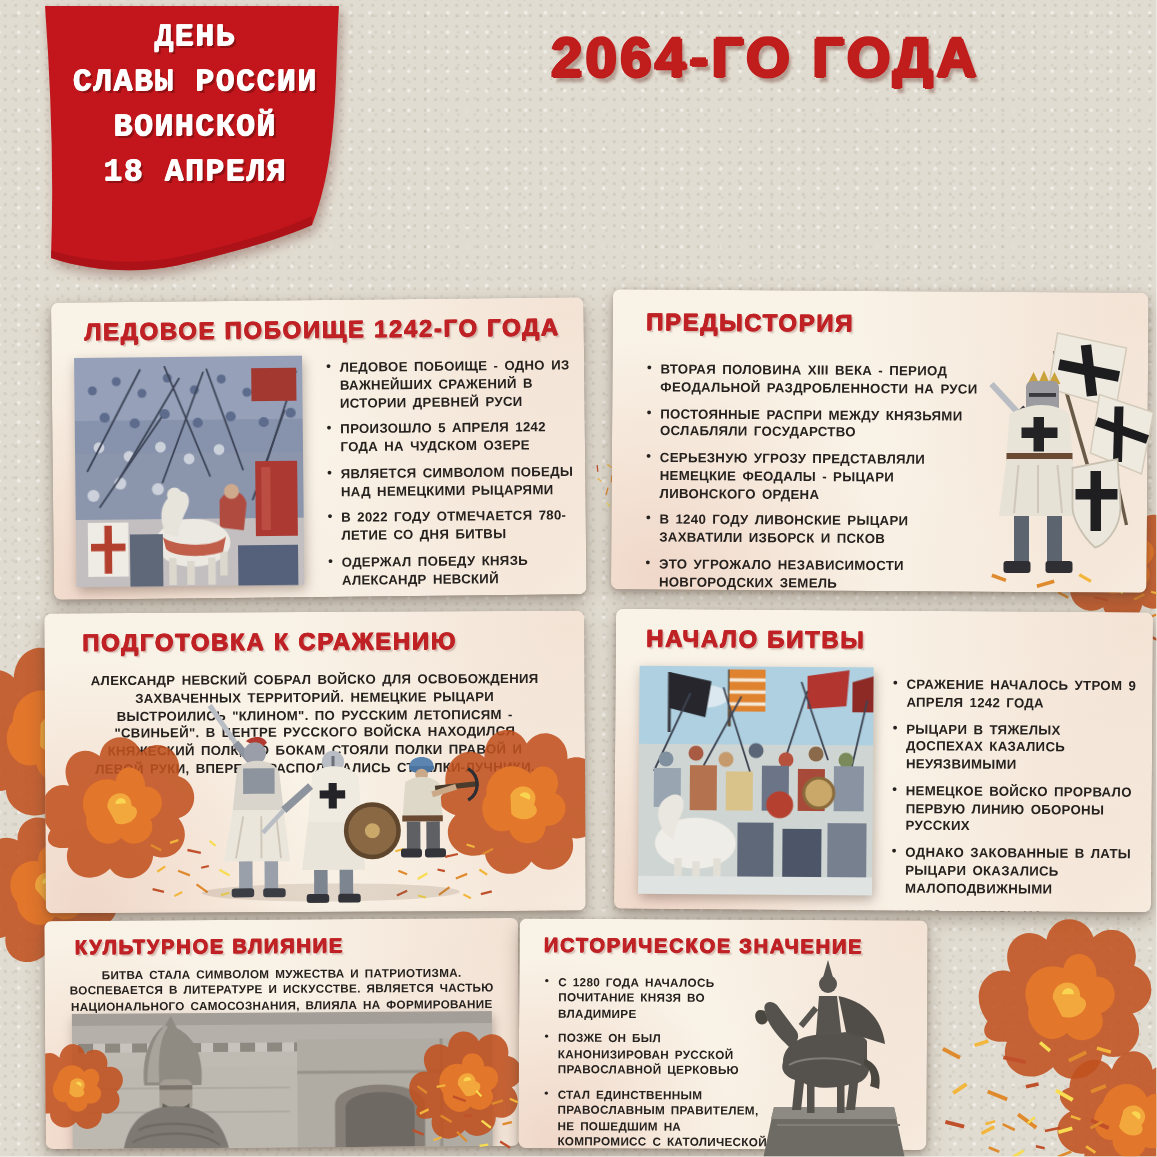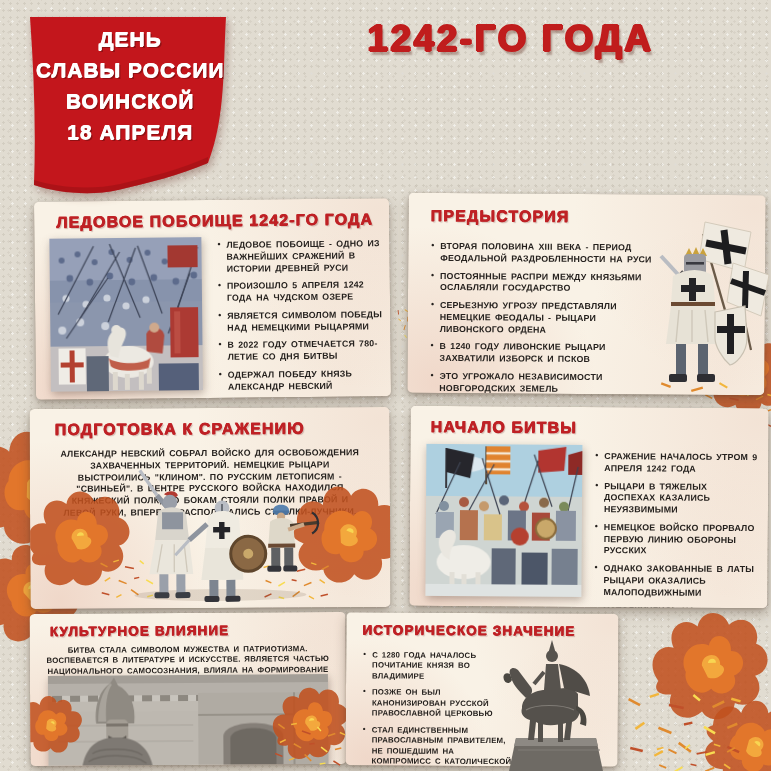--- a/index.html
+++ b/index.html
@@ -8,21 +8,21 @@
     position:relative;width:771px;height:771px;overflow:hidden;
     background-color:#e1dcd1;
     background-image:
       radial-gradient(rgba(125,115,98,0.14) 1px, transparent 1.2px),
       radial-gradient(rgba(125,115,98,0.09) 1px, transparent 1.2px),
       radial-gradient(rgba(255,255,255,0.5) 1px, transparent 1.2px);
     background-size:7px 7px,11px 11px,13px 13px;
     background-position:0 0,3px 5px,6px 2px;
   }
   
-  .ribbon{position:absolute;left:30px;top:17px;width:200px;height:185px;z-index:3;}
+  .ribbon{position:absolute;left:30px;top:4px;width:200px;height:185px;z-index:3;font-family:Liberation Mono, monospace;}
   .ribbon svg{position:absolute;inset:0;filter:drop-shadow(2px 4px 4px rgba(90,30,20,0.35));}
   .ribbon-text{position:absolute;left:0;top:10px;width:200px;display:flex;flex-direction:column;align-items:center;gap:7px;}
   .ribbon-line{
     color:#fff;font-weight:bold;font-size:21px;letter-spacing:1px;white-space:nowrap;
     text-shadow:0.6px 0 currentColor,0 0.6px currentColor,1.8px 1.8px 0 rgba(80,10,10,0.45);
   }
   
   .title{position:absolute;left:258px;top:20px;width:505px;text-align:center;z-index:3;}
   .title-line{
     color:#c01d1d;font-weight:bold;font-size:37px;letter-spacing:2.5px;line-height:1.0;white-space:nowrap;
@@ -116,21 +116,21 @@
     </svg>
     <div class="ribbon-text">
       <div class="ribbon-line">ДЕНЬ</div>
       <div class="ribbon-line">СЛАВЫ РОССИИ</div>
       <div class="ribbon-line">ВОИНСКОЙ</div>
       <div class="ribbon-line">18 АПРЕЛЯ</div>
     </div>
   </div>
 
   <div class="title">
-    <div class="title-line">1242-ГО ГОДА</div>
+    <div class="title-line">2064-ГО ГОДА</div>
   </div>
 
   <div class="card" style="left:35px;top:200px;width:355px;height:198px;transform:rotate(-0.6deg)">
     <div class="card-heading h-big" style="left:22px;top:12px">ЛЕДОВОЕ ПОБОИЩЕ 1242-ГО ГОДА</div>
     <svg class="img-abs photo-shadow" style="left:15px;top:37px;width:152px;height:153px" viewBox="0 0 152 153">
       <rect width="152" height="153" fill="#c3bfc0"></rect>
       <rect width="152" height="64" fill="#96a0b8"></rect>
       <rect y="42" width="152" height="66" fill="#8591ab" opacity="0.9"></rect>
       <g fill="#5d6b8c">
         <circle cx="12" cy="22" r="3"></circle>

